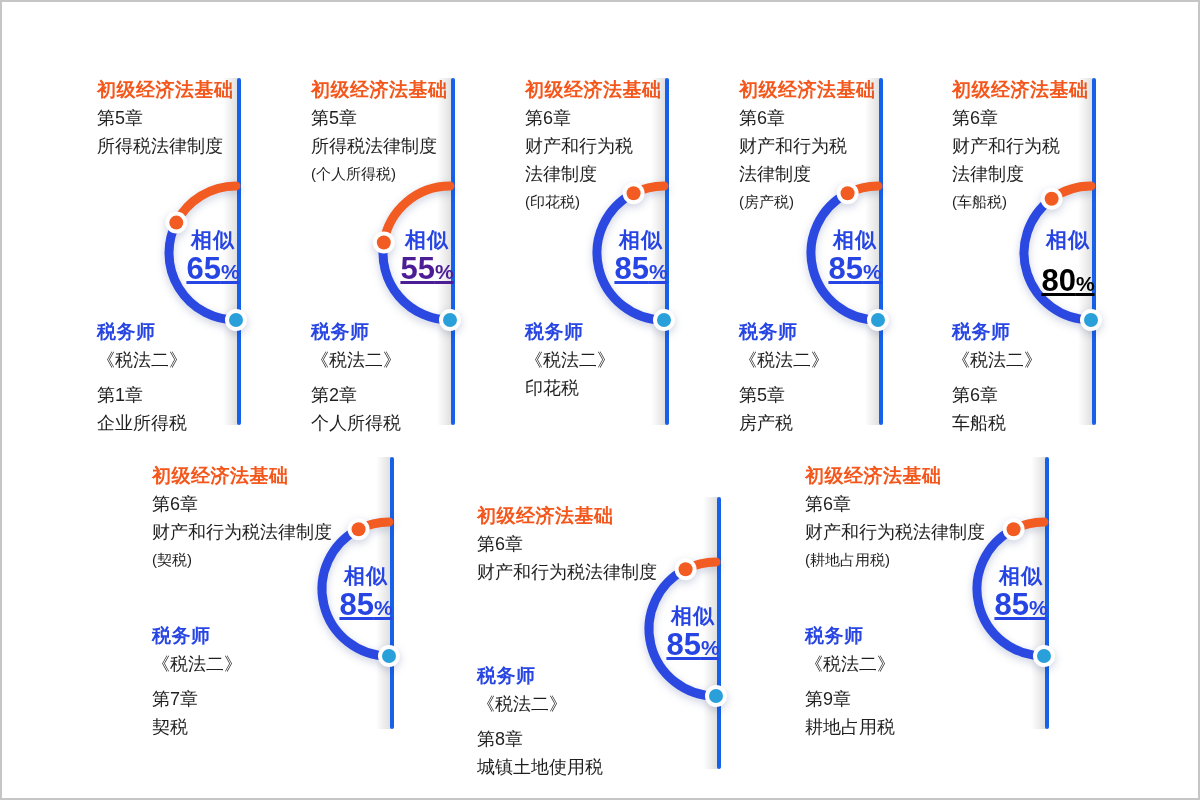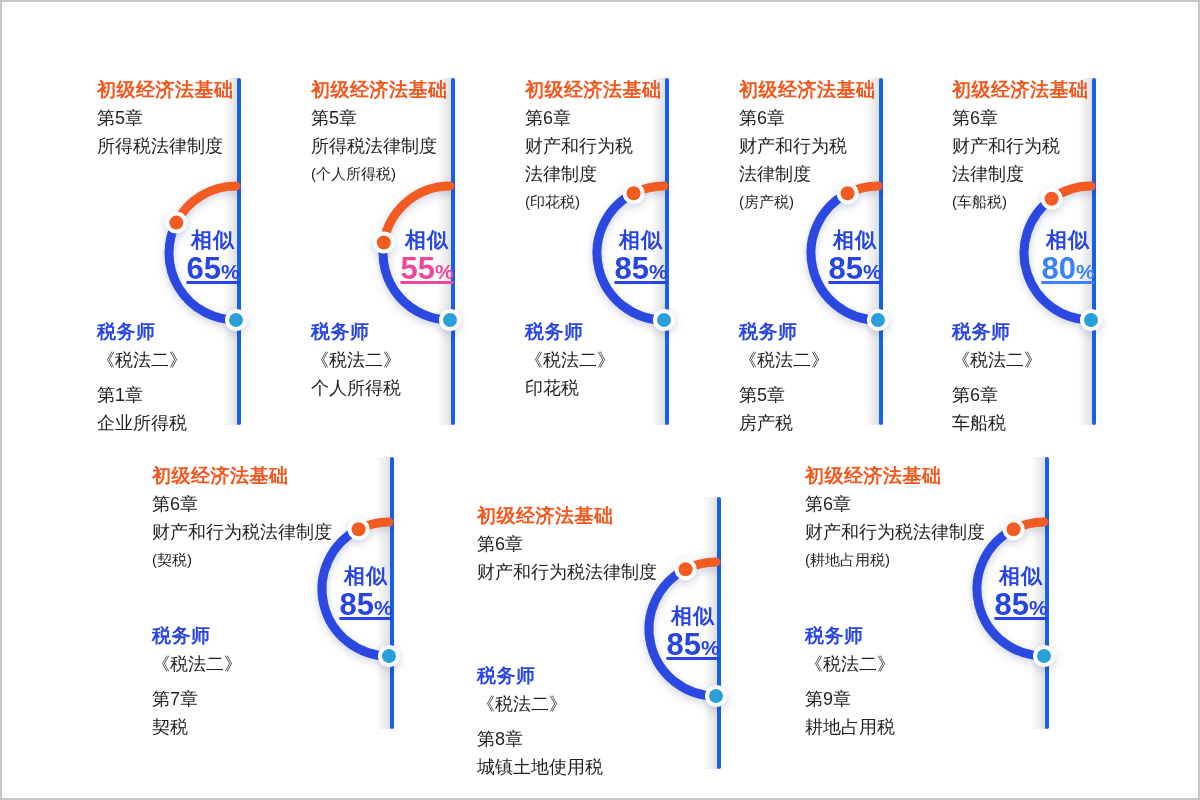--- a/index.html
+++ b/index.html
@@ -76,26 +76,27 @@
       <path d="M 0 -67 A 67 67 0 0 0 -66.18 -10.48" fill="none" stroke="#f25b22" stroke-width="9" stroke-linecap="round"></path>
       <path d="M -66.18 -10.48 A 67 67 0 0 0 0 67" fill="none" stroke="#2b49e1" stroke-width="9" stroke-linecap="round"></path>
       <circle cx="-66.18" cy="-10.48" r="11" fill="#ffffff"></circle>
       <circle cx="-66.18" cy="-10.48" r="7" fill="#f25b22"></circle>
       <circle cx="0" cy="67" r="11" fill="#ffffff"></circle>
       <circle cx="0" cy="67" r="7" fill="#2aa0da"></circle>
     </svg>
 
     <div class="abs pct" style="left:365px;top:226px;width:120px;">
       <div class="sim" style="color:#2745e2;">相似</div>
-      <div class="num" style="color:#ec4899;"><span>55</span><span class="sign">%</span></div>
+      <div class="num" style="color:#4c1d95;"><span>55</span><span class="sign">%</span></div>
     </div>
 
     <div class="abs" style="left:309px;top:316px;width:150px;">
       <div class="b-title" style="color:#2745e2;">税务师</div>
       <div class="t-line">《税法二》</div>
+      <div class="t-line gap">第2章</div>
       <div class="t-line">个人所得税</div>
     </div>
 
   </div>
   <div class="panel">
 
     <div class="abs" style="left:523px;top:74px;width:150px;">
       <div class="t-title" style="color:#f4571c;">初级经济法基础</div>
       <div class="t-line">第6章</div>
         <div class="t-line">财产和行为税</div>
@@ -179,21 +180,21 @@
       <path d="M 0 -67 A 67 67 0 0 0 -39.38 -54.20" fill="none" stroke="#f25b22" stroke-width="9" stroke-linecap="round"></path>
       <path d="M -39.38 -54.20 A 67 67 0 0 0 0 67" fill="none" stroke="#2b49e1" stroke-width="9" stroke-linecap="round"></path>
       <circle cx="-39.38" cy="-54.20" r="11" fill="#ffffff"></circle>
       <circle cx="-39.38" cy="-54.20" r="7" fill="#f25b22"></circle>
       <circle cx="0" cy="67" r="11" fill="#ffffff"></circle>
       <circle cx="0" cy="67" r="7" fill="#2aa0da"></circle>
     </svg>
 
     <div class="abs pct" style="left:1006px;top:226px;width:120px;">
       <div class="sim" style="color:#2745e2;">相似</div>
-      <div class="num" style="color:#3b82f6;"><span>80</span><span class="sign">%</span></div>
+      <div class="num" style="color:#000000;margin-top:12px;"><span>80</span><span class="sign">%</span></div>
     </div>
 
     <div class="abs" style="left:950px;top:316px;width:150px;">
       <div class="b-title" style="color:#2745e2;">税务师</div>
       <div class="t-line">《税法二》</div>
       <div class="t-line gap">第6章</div>
       <div class="t-line">车船税</div>
     </div>
 
   </div>

